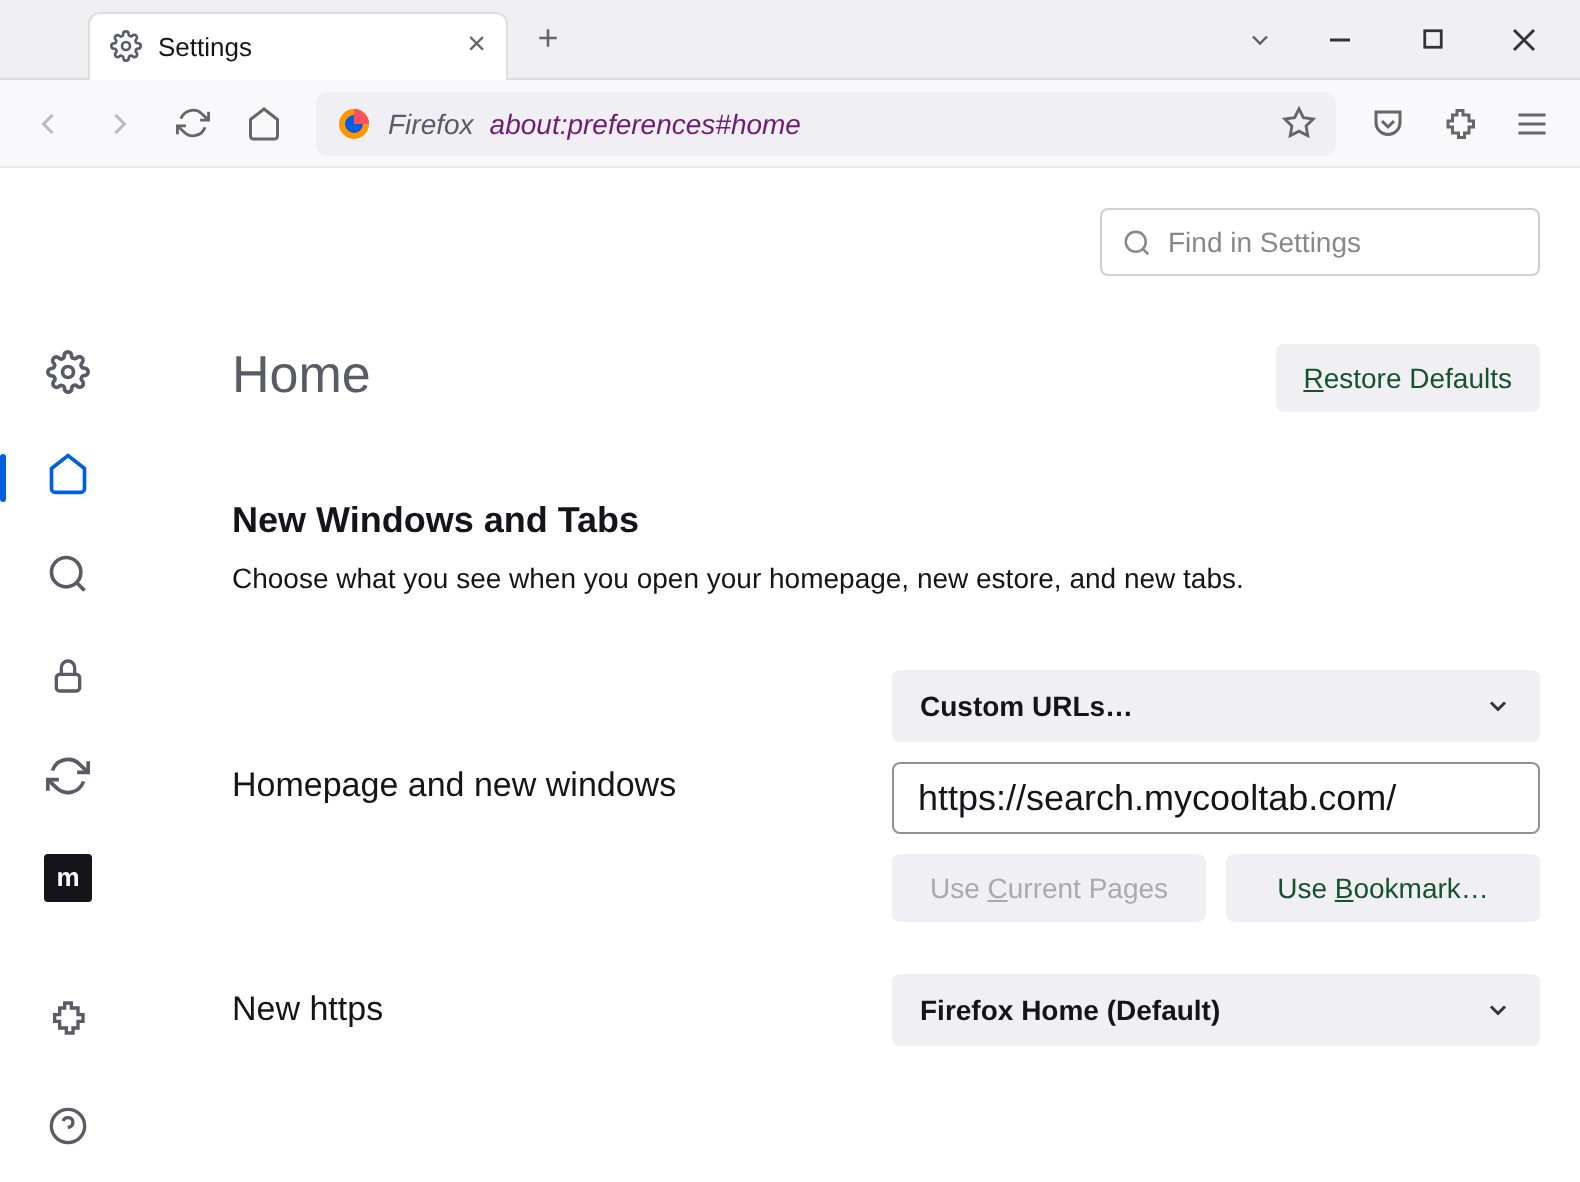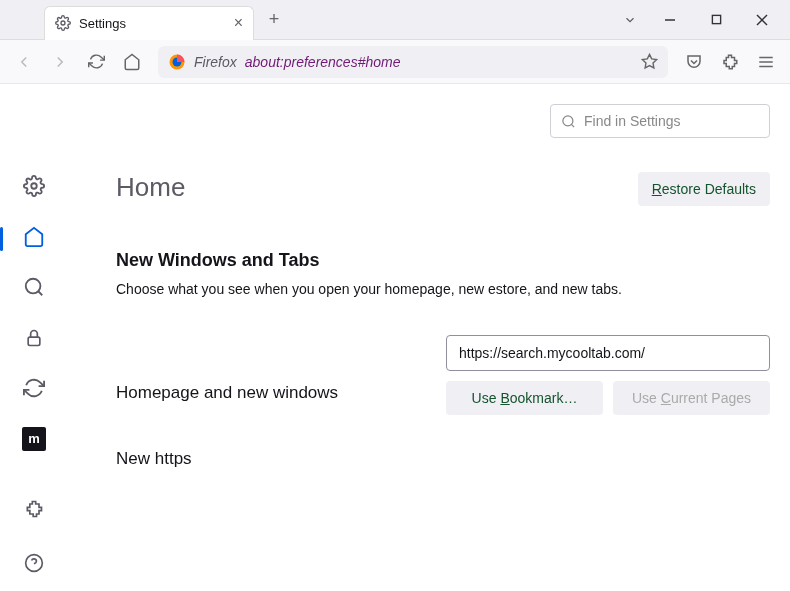--- a/index.html
+++ b/index.html
@@ -48,21 +48,21 @@
 .h2 { font-size: 18px; font-weight: 600; color: #15141a; margin-bottom: 10px; }
 .desc { font-size: 14px; color: #15141a; margin-bottom: 38px; }
 
 .row { display: flex; align-items: center; margin-bottom: 12px; min-height: 36px; }
 .row-label { width: 330px; font-size: 17px; color: #15141a; }
 .row-ctrl { flex: 1; display: flex; flex-direction: column; gap: 10px; }
 
 .select { height: 36px; background: #f0f0f4; border: none; border-radius: 4px; display: flex; align-items: center; justify-content: space-between; padding: 0 14px; font-size: 14px; font-weight: 600; color: #15141a; cursor: pointer; }
 .select .chev-icon { color: #333; }
 
-.input { height: 36px; border: 1px solid #8f8f9d; border-radius: 4px; padding: 0 12px; font-size: 14px; color: #15141a; width: 100%; }
+.input { height: 36px; border: 1px solid #8f8f9d; border-radius: 4px; padding: 0 12px; font-size: 18px; color: #15141a; width: 100%; }
 
 .btn-row { display: flex; gap: 10px; }
 .btn-row .btn { flex: 1; }
 
 .mdn-box { width: 24px; height: 24px; background: #15141a; color: #fff; font-weight: 700; font-size: 13px; display: flex; align-items: center; justify-content: center; border-radius: 2px; }
 
 svg { display: block; }
 </style>
 </head>
 <body>
@@ -230,27 +230,45 @@
       <div class="spacer"></div>
       <button class="btn"><span style="text-decoration: underline;">R</span><span>estore Defaults</span></button>
     </div>
 
     <div class="h2">New Windows and Tabs</div>
     <div class="desc">Choose what you see when you open your homepage, new estore, and new tabs.</div>
 
     <div class="row" style="align-items:flex-start; margin-bottom:26px;">
       <div class="row-label" style="padding-top:48px;">Homepage and new windows</div>
       <div class="row-ctrl">
+        <div class="select">
+          <span>Custom URLs…</span>
+          <span class="chev-icon">
+              <svg width="14" height="14" viewBox="0 0 24 24" fill="none" stroke="currentColor" stroke-width="2.5">
+                <polyline points="6 9 12 15 18 9"></polyline>
+              </svg>
+            </span>
+        </div>
         <input class="input" value="https://search.mycooltab.com/" style="">
         <div class="btn-row">
+          <button class="btn disabled">Use <span style="text-decoration:underline;">C</span>urrent Pages</button>
           <button class="btn">Use <span style="text-decoration:underline;">B</span>ookmark…</button>
-          <button class="btn disabled">Use <span style="text-decoration:underline;">C</span>urrent Pages</button>
         </div>
       </div>
     </div>
 
     <div class="row" style="margin-bottom:40px;">
       <div class="row-label">New https</div>
+      <div class="row-ctrl">
+        <div class="select">
+          <span>Firefox Home (Default)</span>
+          <span class="chev-icon">
+              <svg width="14" height="14" viewBox="0 0 24 24" fill="none" stroke="currentColor" stroke-width="2.5">
+                <polyline points="6 9 12 15 18 9"></polyline>
+              </svg>
+            </span>
+        </div>
+      </div>
     </div>
 
 
   </div>
 </div>
 
 </body></html>

